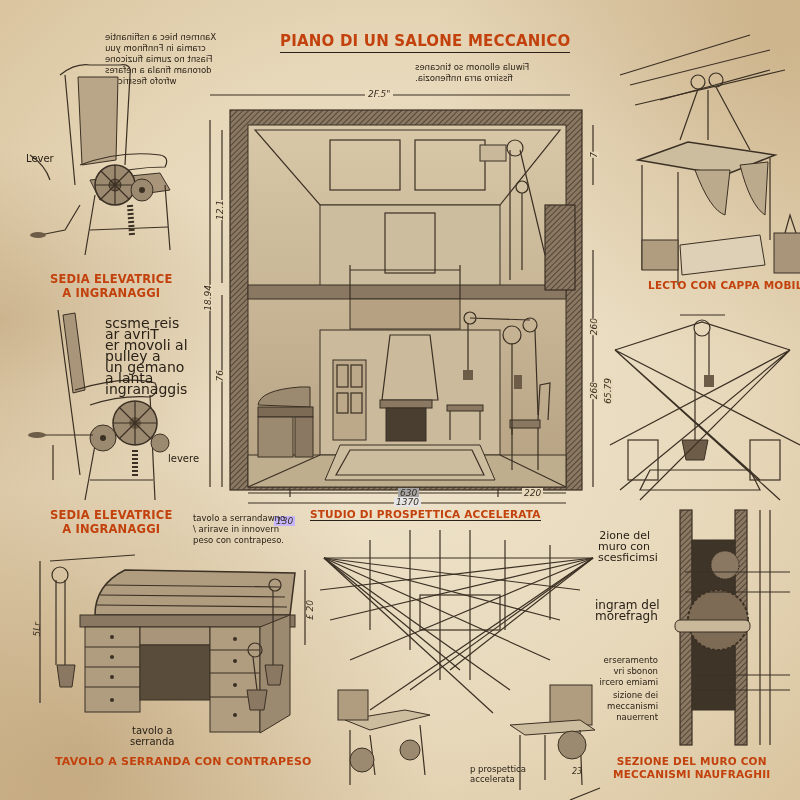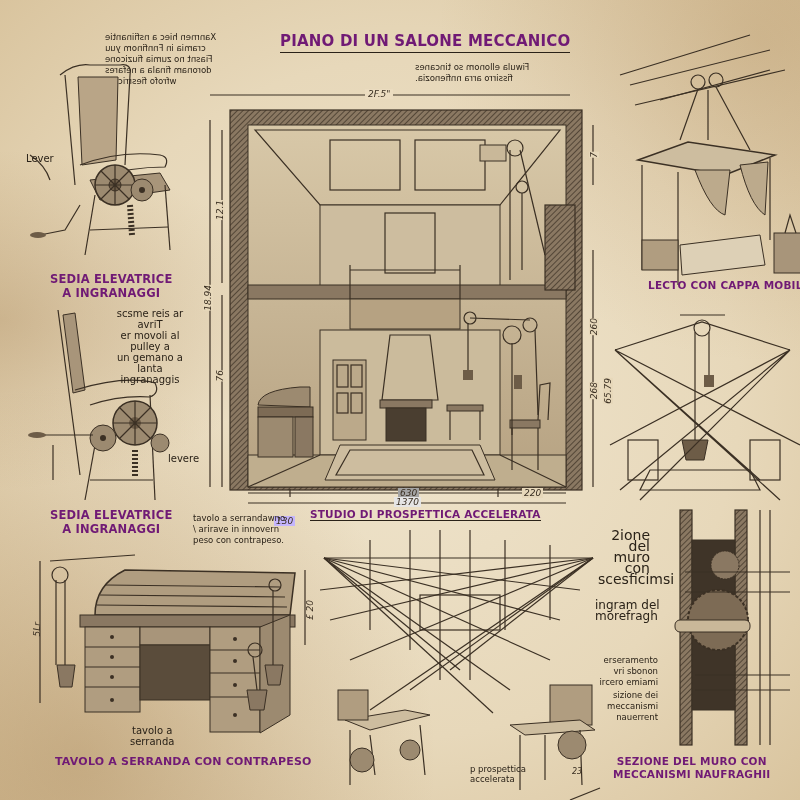--- a/index.html
+++ b/index.html
@@ -7,21 +7,21 @@
     width:800px; height:800px; position:relative; overflow:hidden;
     background:
       radial-gradient(ellipse at 10% 95%, rgba(150,110,60,0.35), transparent 35%),
       radial-gradient(ellipse at 95% 5%, rgba(160,120,70,0.25), transparent 30%),
       radial-gradient(ellipse at 0% 40%, rgba(150,110,60,0.30), transparent 25%),
       radial-gradient(ellipse at 50% 50%, #efe4cc 0%, #e7d8ba 60%, #d9c49e 100%);
     font-family:"DejaVu Sans", sans-serif; color:#2a2218;
   }
   .abs { position:absolute; }
   .title {
-    font-family:"DejaVu Sans", sans-serif; font-weight:bold; color:#701a75;
+    font-family:"DejaVu Sans", sans-serif; font-weight:bold; color:#c2410c;
     letter-spacing:0.2px; white-space:nowrap;
   }
   .note { font-size:10px; line-height:12px; color:#2a2218; white-space:pre-line; }
   .mirror { transform:scaleX(-1); text-align:right; }
   .dim { font-size:9px; color:#3a2f22; font-style:italic; }
   .vdim { writing-mode:vertical-rl; transform:rotate(180deg); }
   svg { position:absolute; overflow:visible; }
   .ink { stroke:#3b3024; fill:none; stroke-width:1.2; }
   .hatch { fill:url(#hatch); stroke:#3b3024; stroke-width:1.2; }
 </style>
@@ -90,21 +90,21 @@
   <circle cx="110" cy="118" r="6" fill="#6d5c47"></circle>
   <path class="ink" d="M110 96 L110 140 M88 118 L132 118 M94 102 L126 134 M126 102 L94 134"></path>
   <circle cx="78" cy="133" r="13" fill="#9c8a70" stroke="#3b3024"></circle>
   <circle cx="78" cy="133" r="3" fill="#3b3024"></circle>
   <circle cx="135" cy="138" r="9" fill="#9c8a70" stroke="#3b3024"></circle>
   <path d="M110 145 L110 172" stroke="#3b3024" stroke-width="6" stroke-dasharray="2 2"></path>
   <line class="ink" x1="10" y1="130" x2="68" y2="130" stroke-width="2.5"></line>
   <ellipse cx="12" cy="130" rx="9" ry="3" fill="#6d5c47"></ellipse>
   <path class="ink" d="M28 140 L28 175" stroke-width="0.8"></path>
 </svg>
-<div class="abs note" style="left:105px;top:308px;text-align:center;width:90px;font-size:10px;line-height:11px;">scsme reis ar avriT
+<div class="abs note" style="left:105px;top:318px;text-align:left;width:90px;font-size:14px;line-height:11px;">scsme reis ar avriT
 er movoli al pulley a
 un gemano a lanta
 ingranaggis</div>
 <div class="abs note" style="left:168px;top:453px;">levere</div>
 <div class="abs title" style="left:50px;top:508px;font-size:11.5px;text-align:center;white-space:pre-line;line-height:14px;">SEDIA ELEVATRICE
 A INGRANAGGI</div>
 
 <svg style="left:200px;top:85px" width="400" height="420">
 
   <line class="ink" x1="10" y1="10" x2="370" y2="10" stroke-width="0.8"></line>
@@ -312,21 +312,21 @@
   <circle cx="58" cy="110" r="30" fill="#7d6b55" stroke="#3b3024" stroke-width="2" stroke-dasharray="3 2"></circle>
   <circle cx="65" cy="55" r="14" fill="#8a7862" stroke="#3b3024" stroke-dasharray="2 1"></circle>
   <rect x="15" y="110" width="75" height="12" rx="5" fill="#c9b899" stroke="#3b3024"></rect>
   <line class="ink" x1="25" y1="62" x2="130" y2="62" stroke-width="3"></line>
   <line class="ink" x1="25" y1="82" x2="130" y2="82" stroke-width="2"></line>
   <line class="ink" x1="35" y1="165" x2="130" y2="165" stroke-width="2"></line>
   <line class="ink" x1="35" y1="180" x2="130" y2="180" stroke-width="2"></line>
   <line class="ink" x1="100" y1="0" x2="100" y2="235" stroke-width="1"></line>
   <line class="ink" x1="110" y1="0" x2="110" y2="235" stroke-width="1"></line>
 </svg>
-<div class="abs note" style="left:598px;top:530px;text-align:right;width:52px;font-size:14px;line-height:11px;">2ione del
+<div class="abs note" style="left:598px;top:530px;text-align:right;width:52px;font-size:11px;line-height:11px;">2ione del
 muro con
 scesficimsi</div>
 <div class="abs note" style="left:595px;top:600px;font-size:12px;line-height:11px;">ingram del
 morefragh</div>
 <div class="abs note" style="left:578px;top:655px;text-align:right;width:80px;font-size:8.5px;line-height:11px;">erseramento
 vri sbonon
 ircero emiami</div>
 <div class="abs note" style="left:588px;top:690px;text-align:right;width:70px;font-size:8.5px;line-height:11px;">sizione dei
 meccanismi
 nauerrent</div>

